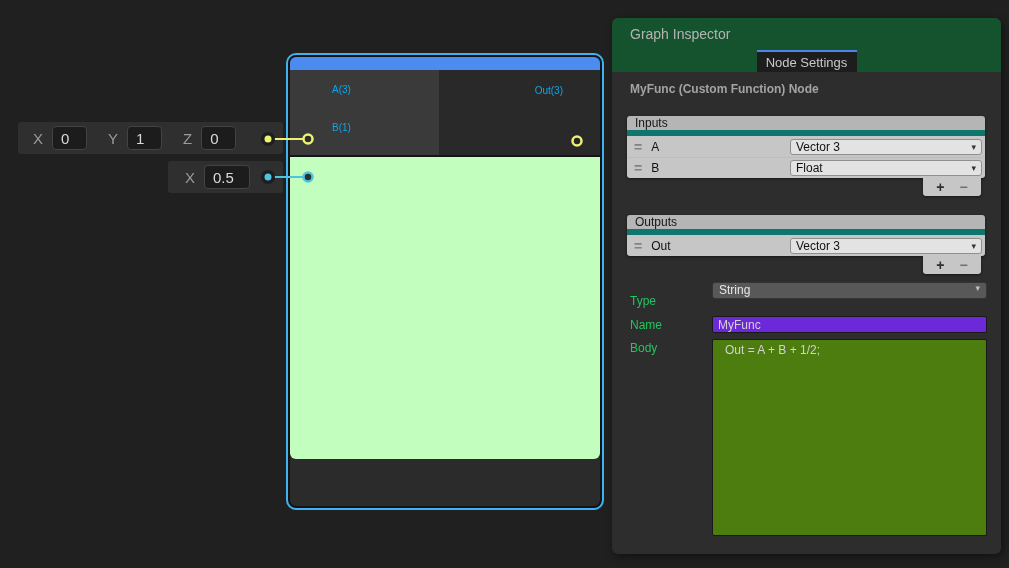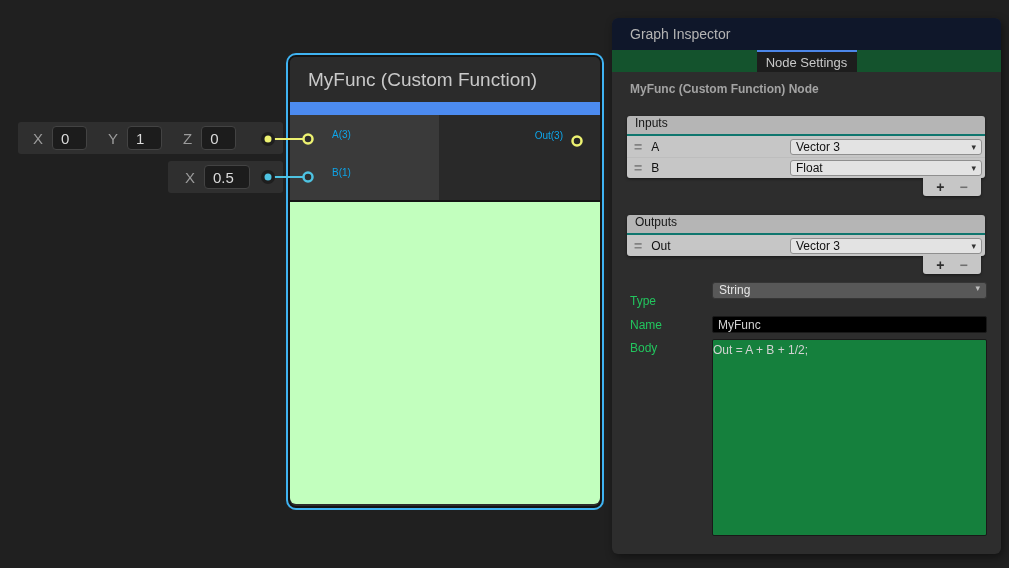--- a/index.html
+++ b/index.html
@@ -51,21 +51,21 @@
   
   #edges { position:absolute; left:0; top:0; z-index:5; pointer-events:none; }
 
   
   .inspector {
     position:absolute; left:612px; top:18px; width:389px; height:536px;
     background:#2D2D2D; border-radius:6px; z-index:10;
     box-shadow:2px 3px 8px rgba(0,0,0,0.45);
   }
   .insp-title {
-    height:32px; background:#0f172a; border-radius:6px 6px 0 0;
+    height:32px; background:#14532d; border-radius:6px 6px 0 0;
     display:flex; align-items:center; padding-left:18px;
     color:#B4B4B4; font-size:14px;
   }
   .insp-tabs { height:22px; background:#14532d; display:flex;justify-content:center; }
   .tab {
     display:flex; align-items:center; justify-content:center;
     font-size:13px; color:#C9C9C9; cursor:default;
   }
   .tab.active { width:100px; background:#1D1D1D; border-top:2px solid #4C86E8; }
   .tab.inactive { padding:0 14px 0 11px; }
@@ -73,22 +73,22 @@
     position:absolute; left:18px; top:64px;
     font-size:12px; font-weight:bold; color:#a3a3a3;
   }
 
   
   .rlist-wrap { position:absolute; left:15px; width:358px; }
   #inputs-list { top:98px; }
   #outputs-list { top:197px; }
   .rlist { border-radius:3px; overflow:hidden; box-shadow:0 1px 3px rgba(0,0,0,0.5); }
   .rhead {
-    height:20px; background:#B5B5B5; border-bottom:2px solid #0f766e;
-    display:flex; padding-left:8px;
+    height:20px; background:#B5B5B5; border-bottom:6px solid #0f766e;
+    display:flex; align-items:center; padding-left:8px;
     color:#151515; font-size:12px;
   }
   .rrow { height:21px; background:#C6C6C6; display:flex; align-items:center; position:relative; }
   .rrow + .rrow { border-top:1px solid #BDBDBD; }
   .drag { color:#828282; font-size:14px; font-weight:bold; margin-left:7px; line-height:0; }
   .rname { color:#111; font-size:12px; margin-left:9px; }
   .rdrop {
     margin-left:auto; margin-right:3px; width:192px; height:16px;
     background:#E3E3E3; border:1px solid #8F8F8F; border-radius:3px;
     display:flex; align-items:center; padding:0 5px; font-size:12px; color:#111;
@@ -108,29 +108,29 @@
   #name-label { top:300px; }
   #body-label { top:323px;text-align:right; }
   .type-drop {
     position:absolute; left:100px; top:264px; width:275px; height:17px;
     background:#585858; border:1px solid #353535; border-radius:3px;
     display:flex; align-items:flex-start; padding:0 6px; font-size:12px; color:#E6E6E6;
   }
   .type-drop .arrow { margin-left:auto; color:#BFBFBF; font-size:9px; }
   .name-input {
     position:absolute; left:100px; top:298px; width:275px; height:17px;
-    background:#000000; border:1px solid #191919; border-radius:2px;
+    background:#6d28d9; border:1px solid #191919; border-radius:2px;
     color:#D2D2D2; font-size:12px; font-family:"Liberation Sans",sans-serif;
     padding:0 5px; outline:none;
   }
   .body-area {
     position:absolute; left:100px; top:321px; width:275px; height:197px;
-    background:#15803d; border:1px solid #191919; border-radius:2px;
+    background:#4d7c0f; border:1px solid #191919; border-radius:2px;
     color:#D2D2D2; font-size:12px; font-family:"Liberation Sans",sans-serif;
-    padding:3px 0; resize:none; outline:none;
+    padding:3px 12px; resize:none; outline:none;
   }
 </style>
 </head>
 <body>
 
 <div id="root">
 
   <div class="slot-row" id="row1">
     <span class="vlabel">X</span>
     <input value="0" style="">
@@ -139,23 +139,20 @@
     <span class="vlabel g">Z</span>
     <input value="0" style="">
   </div>
 
   <div class="slot-row" id="row2">
     <span class="vlabel">X</span>
     <input value="0.5" style="">
   </div>
 
   <div class="node">
-    <div class="node-header">
-      <span>MyFunc (Custom Function)</span>
-    </div>
     <div class="node-accent" style="background: rgb(76, 139, 240);"></div>
     <div class="node-ports">
       <div class="node-ports-left"></div>
       <span class="port-label" id="lblA">A(3)</span>
       <span class="port-label" id="lblB">B(1)</span>
       <span class="port-label" id="lblOut">Out(3)</span>
     </div>
     <div class="node-body" style="background: rgb(194, 255, 190);"></div>
   </div>
 

